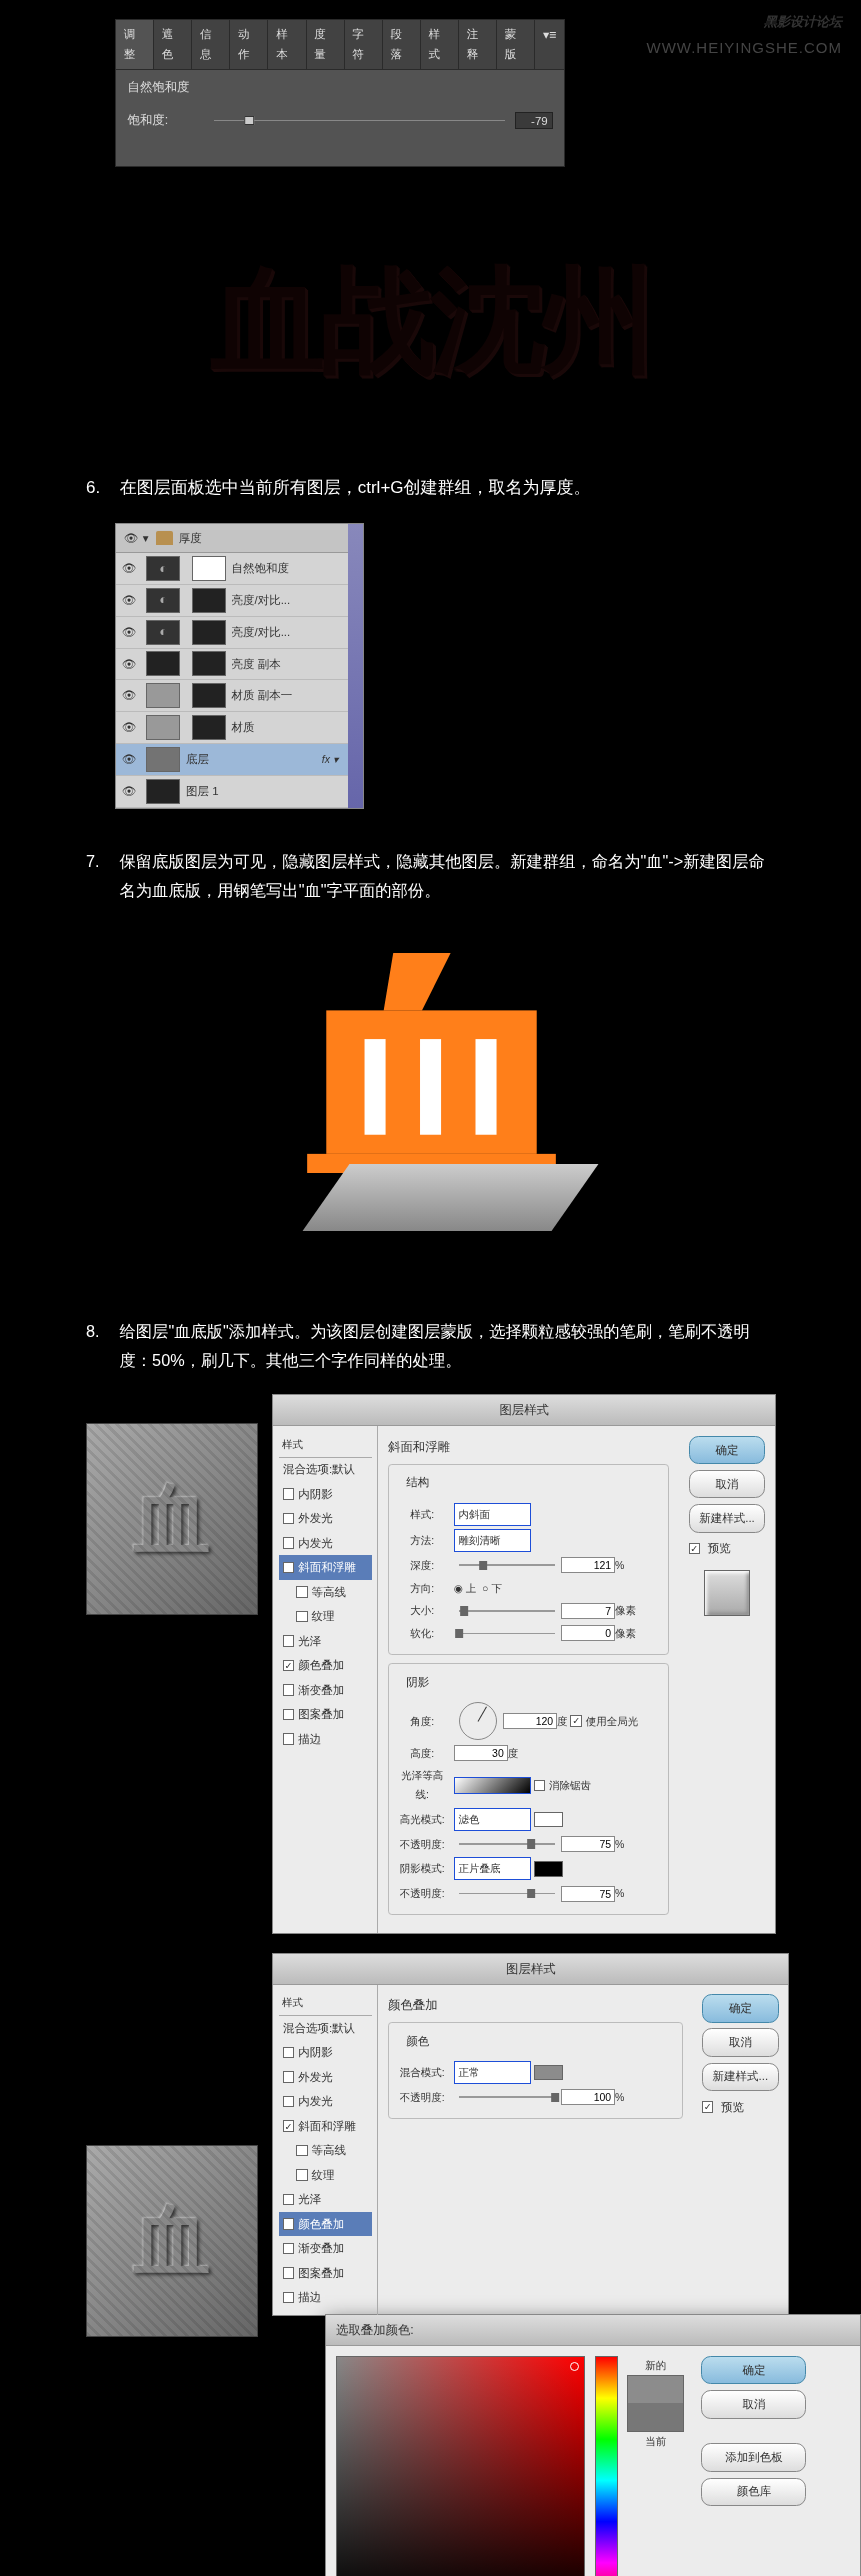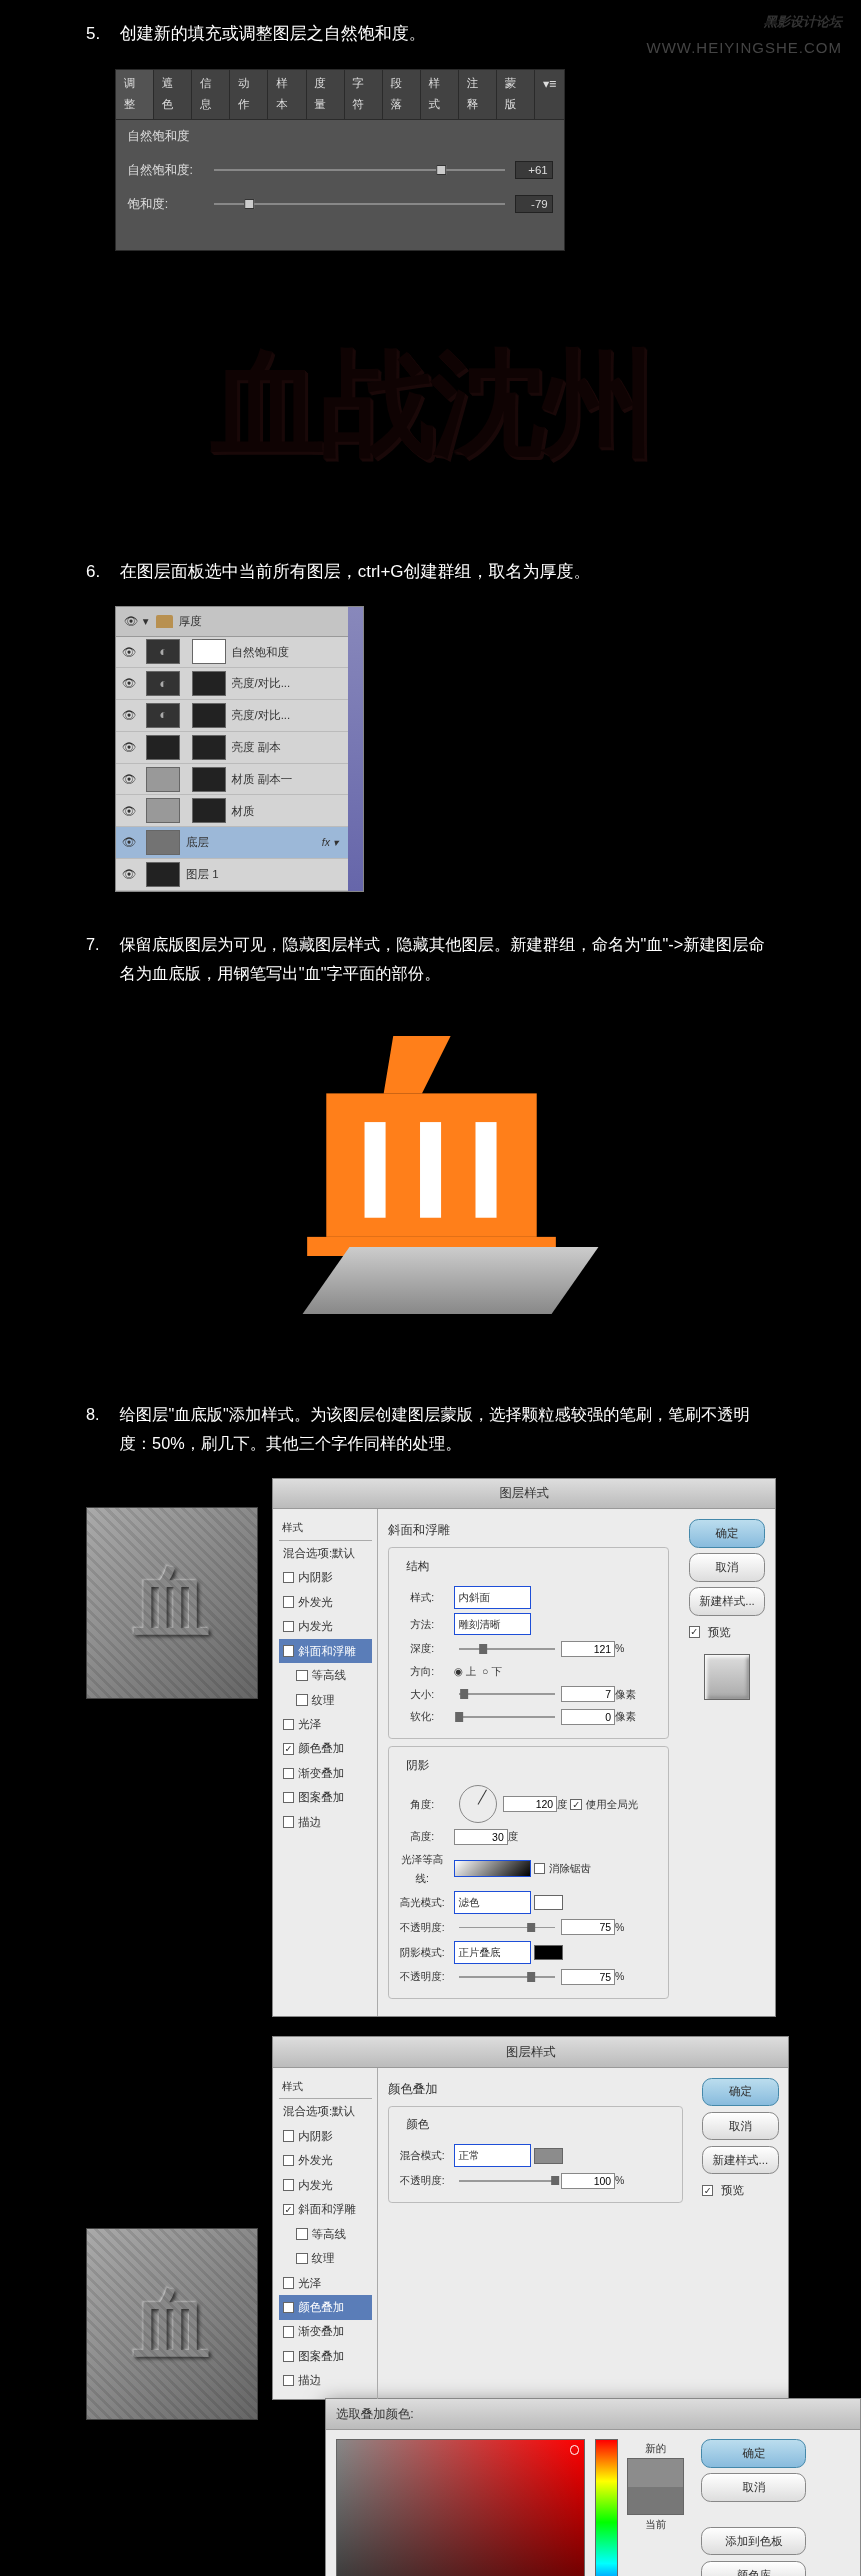--- a/index.html
+++ b/index.html
@@ -95,48 +95,37 @@
 
     .step7, .step8 { font-size: 16.3px; }
   </style>
 </head>
 <body>
 
 <div class="watermark">黑影设计论坛</div>
 <div class="watermark-sub">WWW.HEIYINGSHE.COM</div>
 
 <div class="step">
-  <div class="step-text">
-    <span class="step-num">5.</span>
-    <span class="step-body">创建新的填充或调整图层之自然饱和度。</span>
-  </div>
   <div class="vib-panel">
     <div class="vib-tabs">
       <div class="vib-tab active">调整</div>
       <div class="vib-tab">遮色</div>
       <div class="vib-tab">信息</div>
       <div class="vib-tab">动作</div>
       <div class="vib-tab">样本</div>
       <div class="vib-tab">度量</div>
       <div class="vib-tab">字符</div>
       <div class="vib-tab">段落</div>
       <div class="vib-tab">样式</div>
       <div class="vib-tab">注释</div>
       <div class="vib-tab">蒙版</div>
       <div class="vib-menu">▾≡</div>
     </div>
     <div style="padding:5.7px 11.5px;">自然饱和度</div>
     <div class="vib-row">
-      <span class="vib-label">自然饱和度:</span>
-      <div class="vib-slider">
-          <div class="vib-knob" style="left:78%"></div>
-        </div>
-      <input class="vib-val" value="+61" style="">
-    </div>
-    <div class="vib-row">
       <span class="vib-label">饱和度:</span>
       <div class="vib-slider">
           <div class="vib-knob" style="left:12%"></div>
         </div>
       <input class="vib-val" value="-79" style="">
     </div>
     <div style="height:29px"></div>
   </div>
 </div>
 

